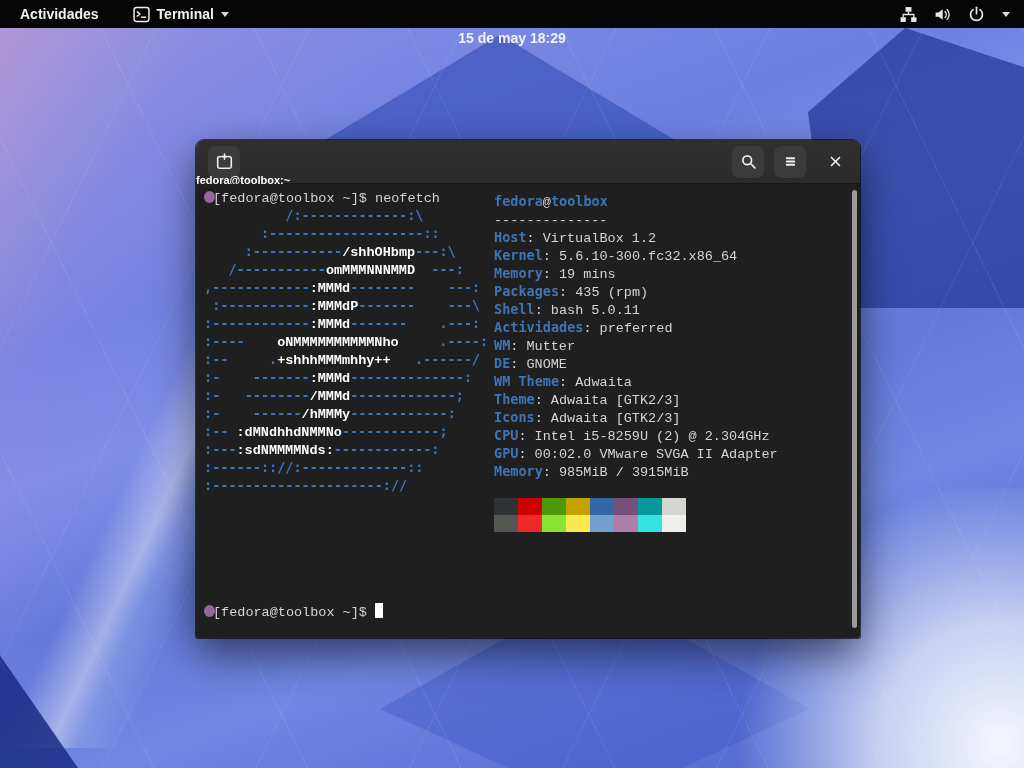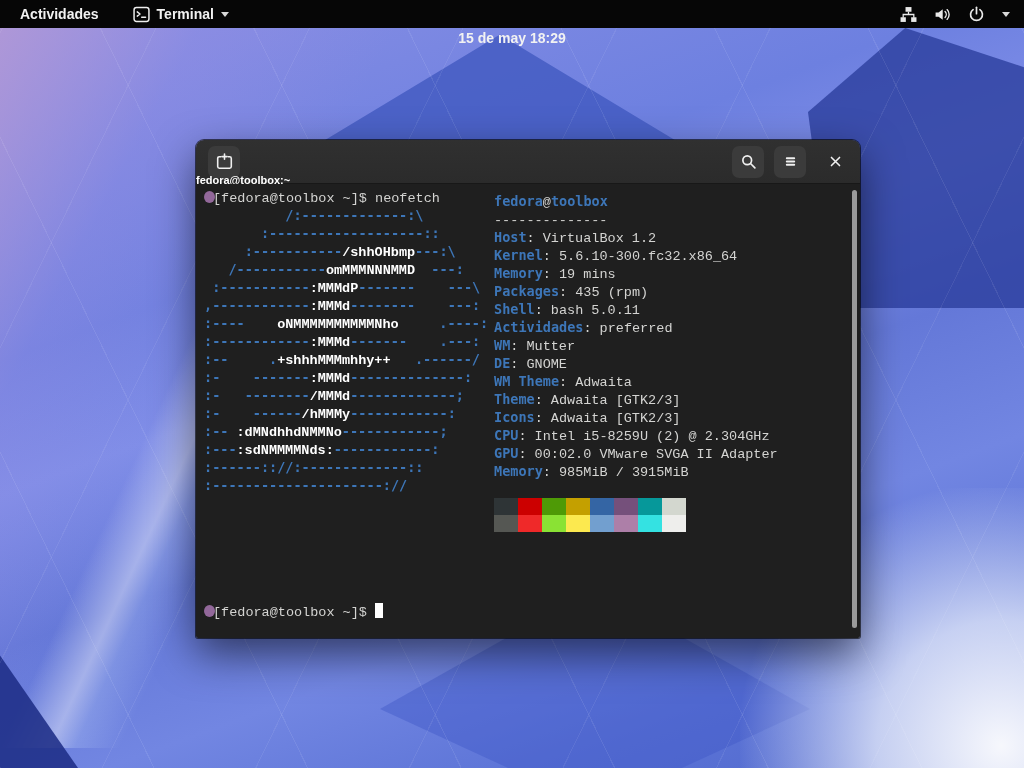--- a/index.html
+++ b/index.html
@@ -160,24 +160,24 @@
 
   <div class="terminal">
     <div class="term-content">
       <div class="line"><span class="toolbox-dot"></span><span class="fg">[fedora@toolbox ~]$ </span><span class="fg">neofetch</span></div>
 
       <div>
           <div class="line"><span class="ab">          /:-------------:\</span></div>
           <div class="line"><span class="ab">       :-------------------::</span></div>
           <div class="line"><span class="ab">     :-----------</span><span class="aw">/shhOHbmp</span><span class="ab">---:\</span></div>
           <div class="line"><span class="ab">   /-----------</span><span class="aw">omMMMNNNMMD  </span><span class="ab">---:</span></div>
+          <div class="line"><span class="ab">,------------</span><span class="aw">:MMMd</span><span class="ab">--------    ---:</span></div>
           <div class="line"><span class="ab"> :-----------</span><span class="aw">:MMMdP</span><span class="ab">-------    ---\</span></div>
-          <div class="line"><span class="ab">,------------</span><span class="aw">:MMMd</span><span class="ab">--------    ---:</span></div>
+          <div class="line"><span class="ab">:------------</span><span class="aw">:MMMd</span><span class="ab">-------    .---:</span></div>
           <div class="line"><span class="ab">:----    </span><span class="aw">oNMMMMMMMMMMNho</span><span class="ab">     .----:</span></div>
-          <div class="line"><span class="ab">:------------</span><span class="aw">:MMMd</span><span class="ab">-------    .---:</span></div>
           <div class="line"><span class="ab">:--     .</span><span class="aw">+shhhMMMmhhy++</span><span class="ab">   .------/</span></div>
           <div class="line"><span class="ab">:-    -------</span><span class="aw">:MMMd</span><span class="ab">--------------:</span></div>
           <div class="line"><span class="ab">:-   --------</span><span class="aw">/MMMd</span><span class="ab">-------------;</span></div>
           <div class="line"><span class="ab">:-    ------</span><span class="aw">/hMMMy</span><span class="ab">------------:</span></div>
           <div class="line"><span class="ab">:-- </span><span class="aw">:dMNdhhdNMMNo</span><span class="ab">------------;</span></div>
           <div class="line"><span class="ab">:---</span><span class="aw">:sdNMMMMNds:</span><span class="ab">------------:</span></div>
           <div class="line"><span class="ab">:------:://:-------------::</span></div>
           <div class="line"><span class="ab">:---------------------://</span></div>
         </div>
 

